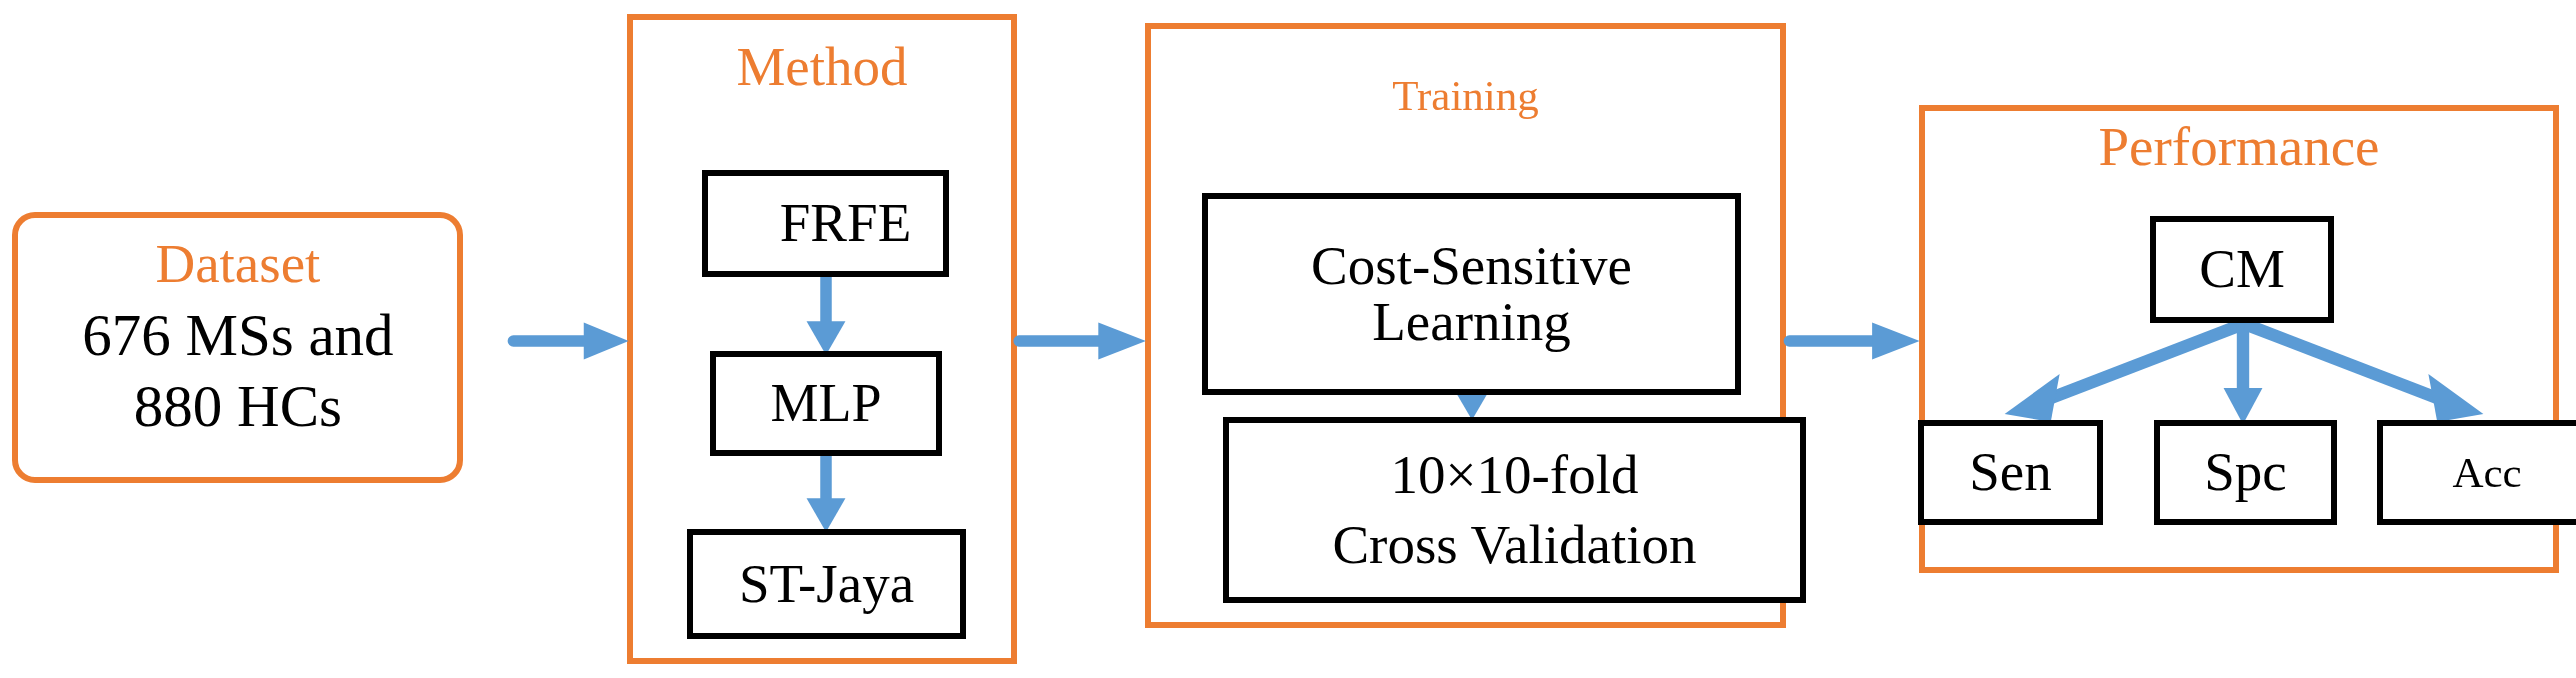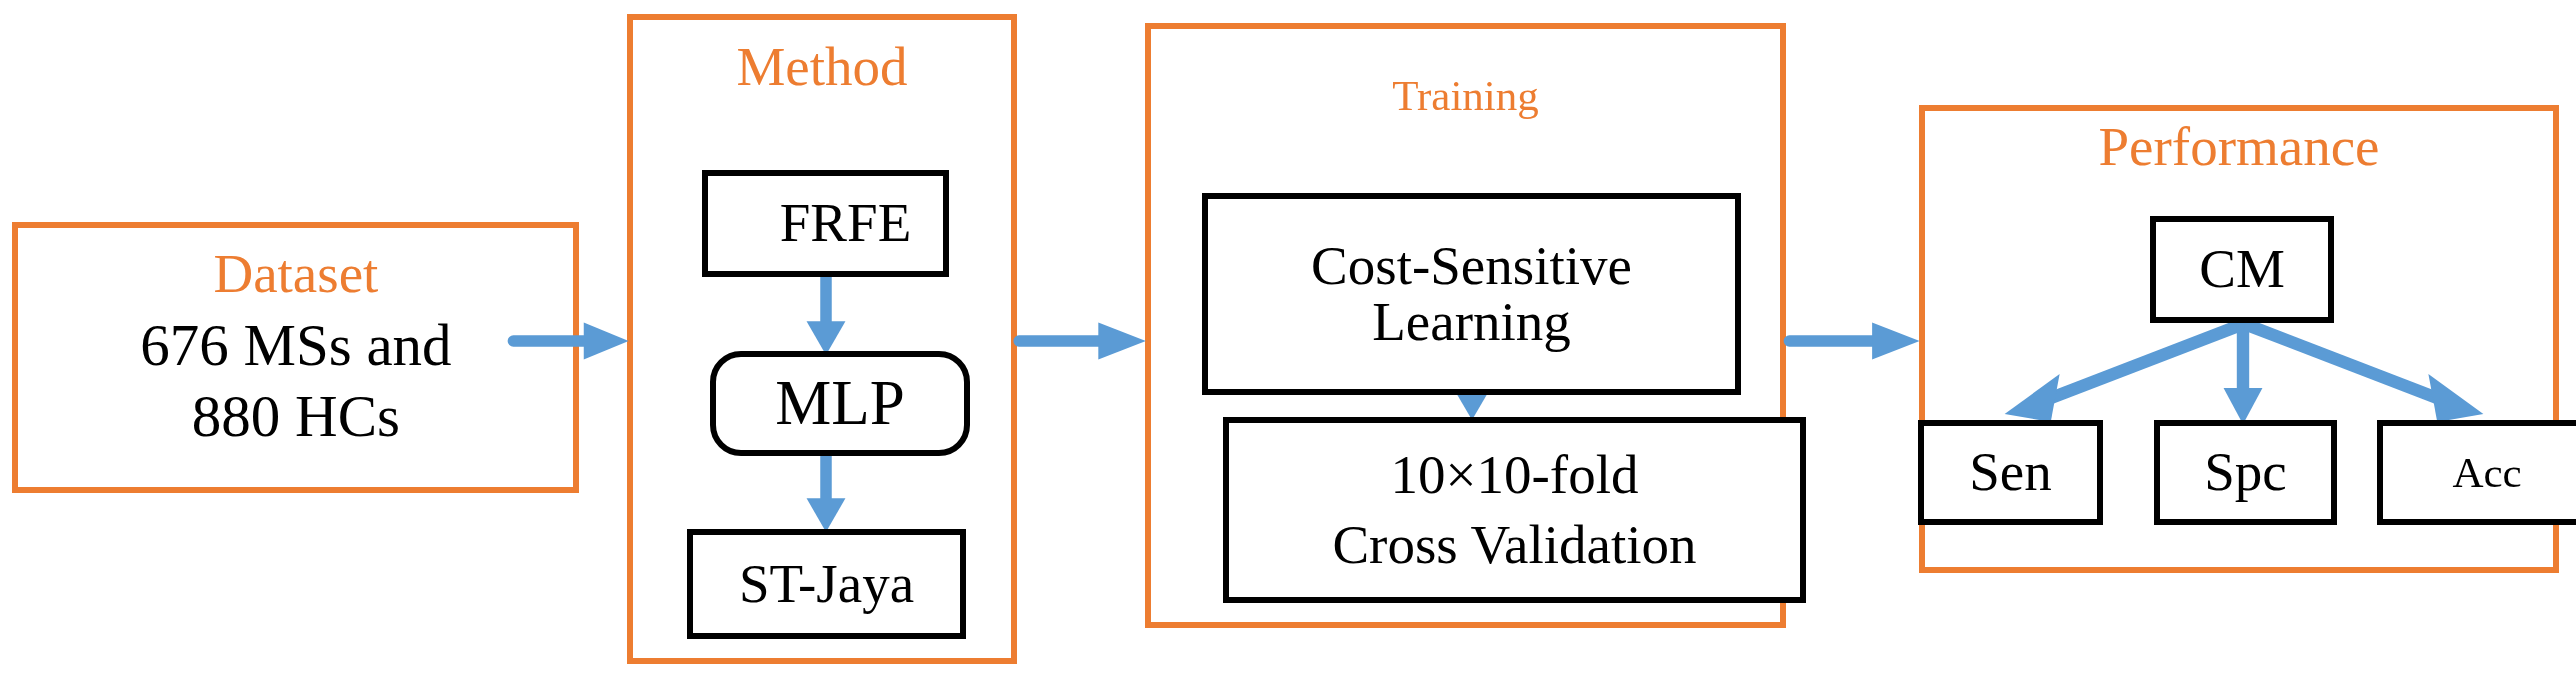--- a/index.html
+++ b/index.html
@@ -44,21 +44,21 @@
   .arrow-svg{position:absolute;overflow:visible;z-index:3;}
   .dataset-label{
     position:absolute;width:100%;text-align:center;color:#000;line-height:1.05;
   }
 </style>
 </head>
 <body>
 
 <div id="stage">
 
-  <div class="panel" style="left:12.4px;top:222px;width:567px;height:271px;">
+  <div class="panel" style="left:12.4px;top:212px;width:451px;height:271px;border-radius:23px;">
     <div class="panel-title" style="top:18px;font-size:55px;">Dataset</div>
     <div class="dataset-label" style="top:87px;font-size:59px;">676 MSs and</div>
     <div class="dataset-label" style="top:158px;font-size:59px;">880 HCs</div>
   </div>
 
   <svg class="arrow-svg" style="left:511px;top:319px;width:120px;height:44px;" viewBox="0 0 135 50">
     <g>
       <line x1="2" y1="25" x2="90" y2="25" stroke="#5B9BD5" stroke-width="13" stroke-linecap="round"></line>
       <polygon points="82,4 133,25 82,46" fill="#5B9BD5"></polygon>
     </g>
@@ -70,21 +70,21 @@
 
   <div class="nbox" style="left:702px;top:170px;width:247px;height:107px;font-size:55px;padding-left:40px;">
     <span>FRFE</span>
   </div>
 
   <svg class="arrow-svg" style="left:803px;top:275px;width:46px;height:82px;" viewBox="0 0 52 92">
     <line x1="26" y1="2" x2="26" y2="58" stroke="#5B9BD5" stroke-width="13" stroke-linecap="round"></line>
     <polygon points="4,52 48,52 26,90" fill="#5B9BD5"></polygon>
   </svg>
 
-  <div class="nbox" style="left:710px;top:351px;width:260px;height:105px;font-size:63px;border-radius:31px;">
+  <div class="nbox" style="left:710px;top:351px;width:232px;height:105px;font-size:54px;">
     <span>MLP</span>
   </div>
 
   <svg class="arrow-svg" style="left:803px;top:452px;width:46px;height:82px;" viewBox="0 0 52 92">
     <line x1="26" y1="2" x2="26" y2="58" stroke="#5B9BD5" stroke-width="13" stroke-linecap="round"></line>
     <polygon points="4,52 48,52 26,90" fill="#5B9BD5"></polygon>
   </svg>
 
   <div class="nbox" style="left:687px;top:529px;width:279px;height:110px;font-size:55px;">
     <span>ST-Jaya</span>

